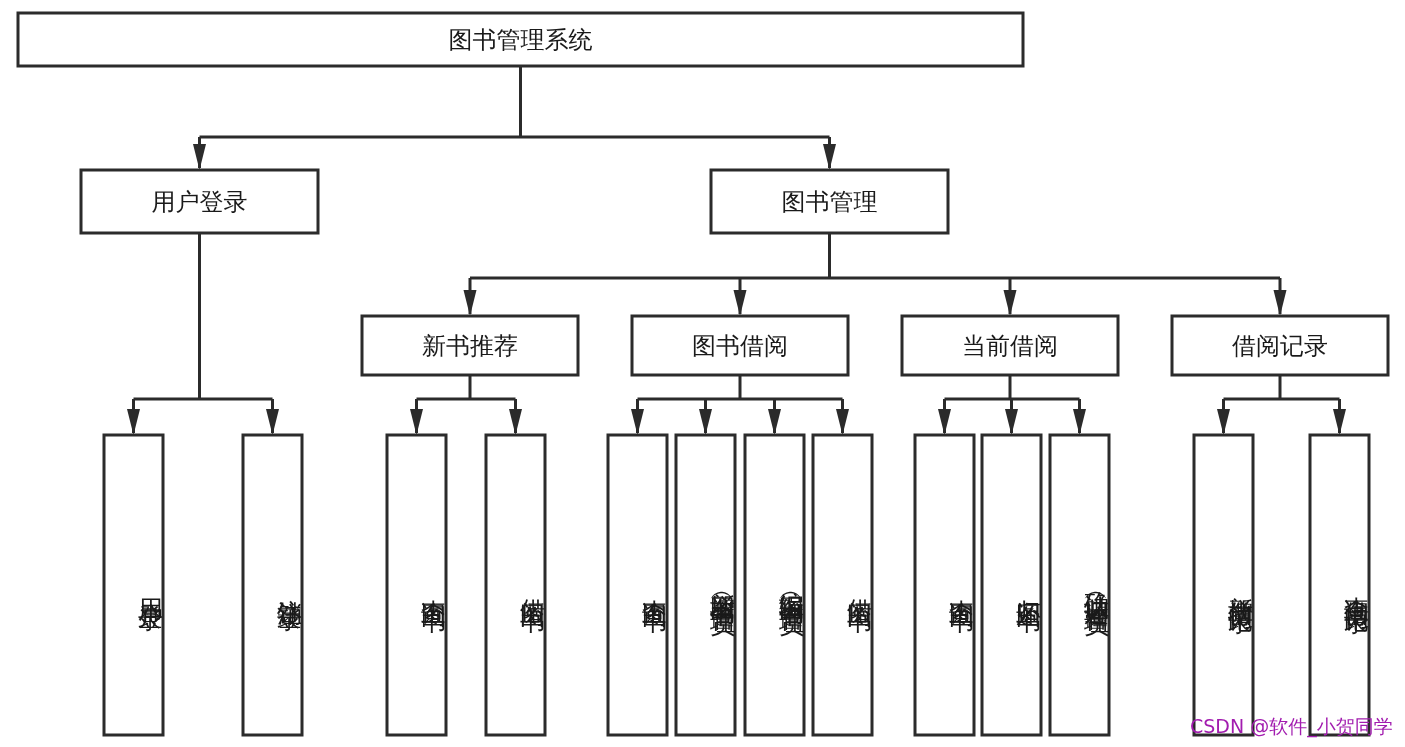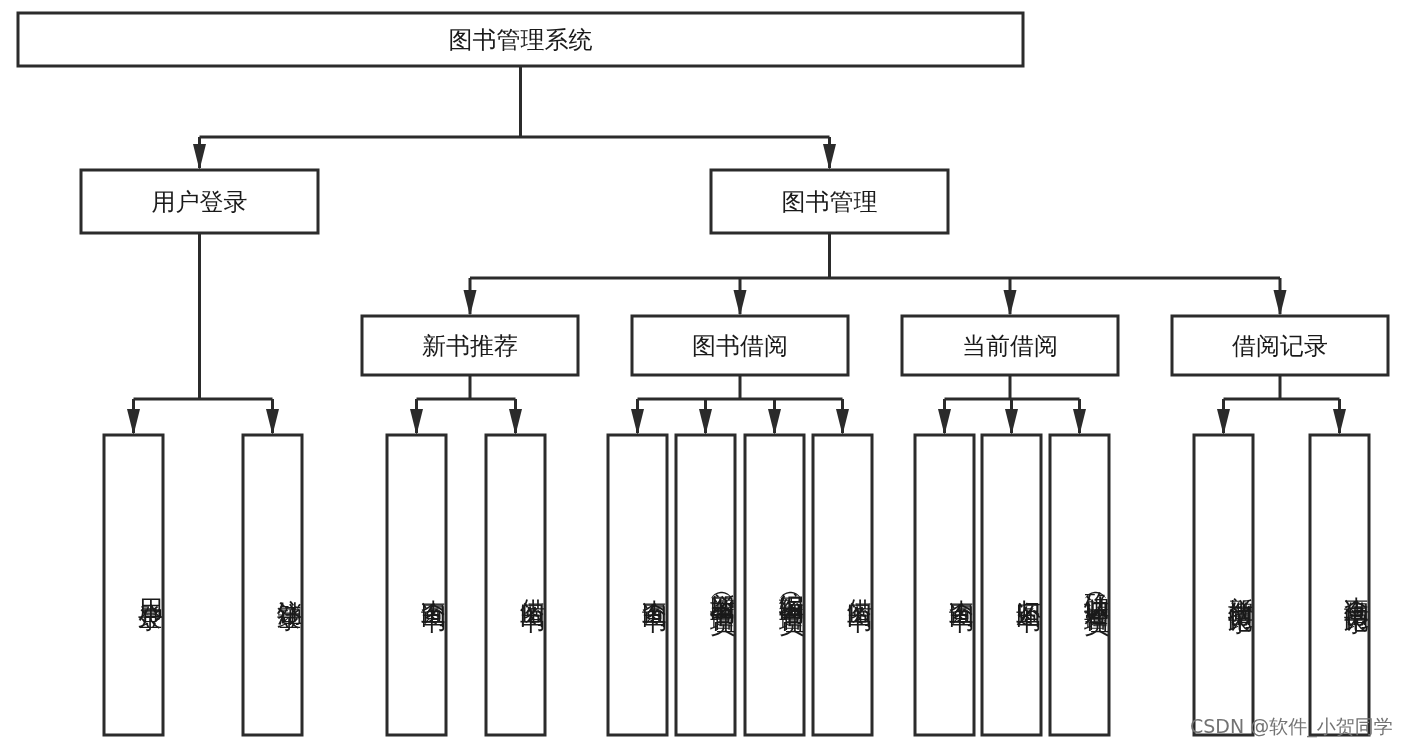--- a/index.html
+++ b/index.html
@@ -57,21 +57,21 @@
     line-height: 1;
     letter-spacing: 3px;
     color: #1a1a1a;
     pointer-events: none;
     white-space: nowrap;
   }
   .watermark {
     position: absolute;
     font-family: "DejaVu Sans", "Liberation Sans", sans-serif;
     font-size: 19px;
-    color: #737373;
+    color: #a21caf;
     white-space: nowrap;
     left: 1190px;
     top: 714px;
   }
 </style>
 </head>
 <body>
 
 <div id="stage">
 

